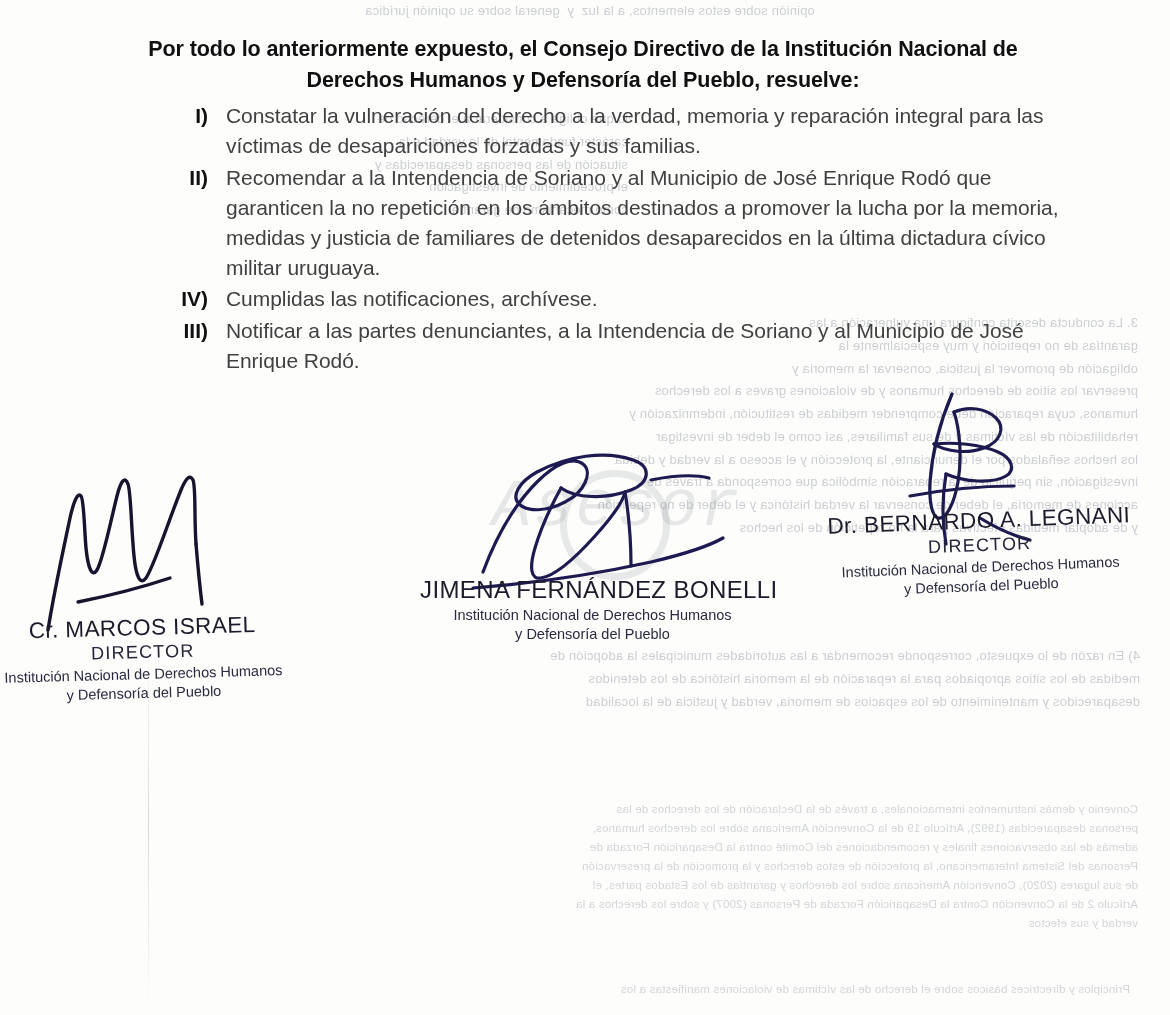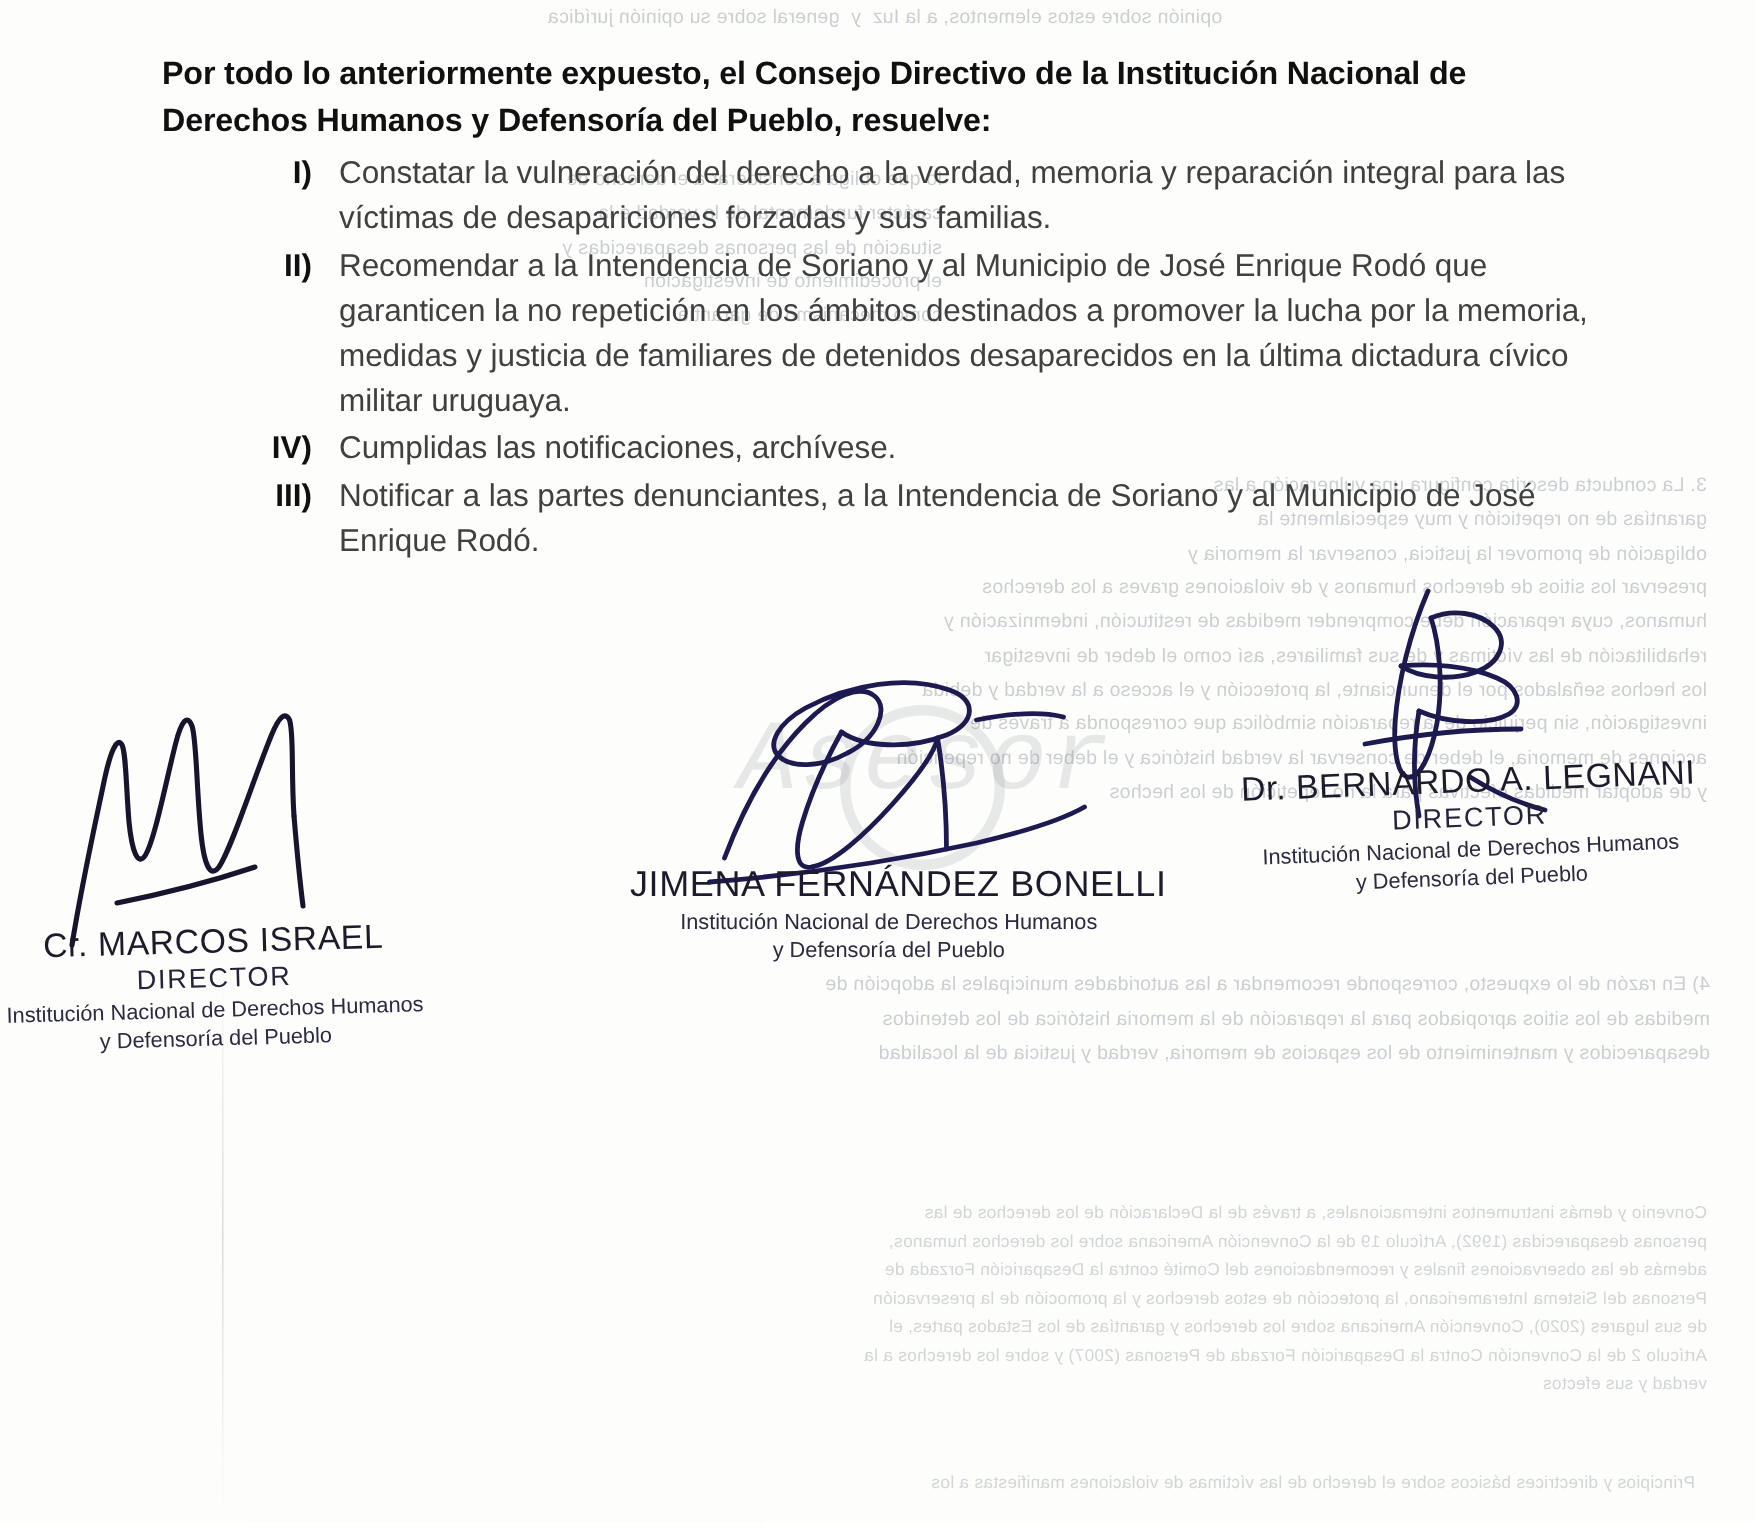--- a/index.html
+++ b/index.html
@@ -42,20 +42,21 @@
     top: 34px;
     width: 960px;
   }
   .res-head {
     font-size: 21.5px;
     font-weight: bold;
     line-height: 1.42;
     letter-spacing: -.1px;
     color: #101010;
     width: 950px;
+    text-align: center;
   }
   .items {
     margin-top: 6px;
   }
   .item {
     display: flex;
     align-items: flex-start;
     margin-bottom: 1px;
   }
   .item-num {

